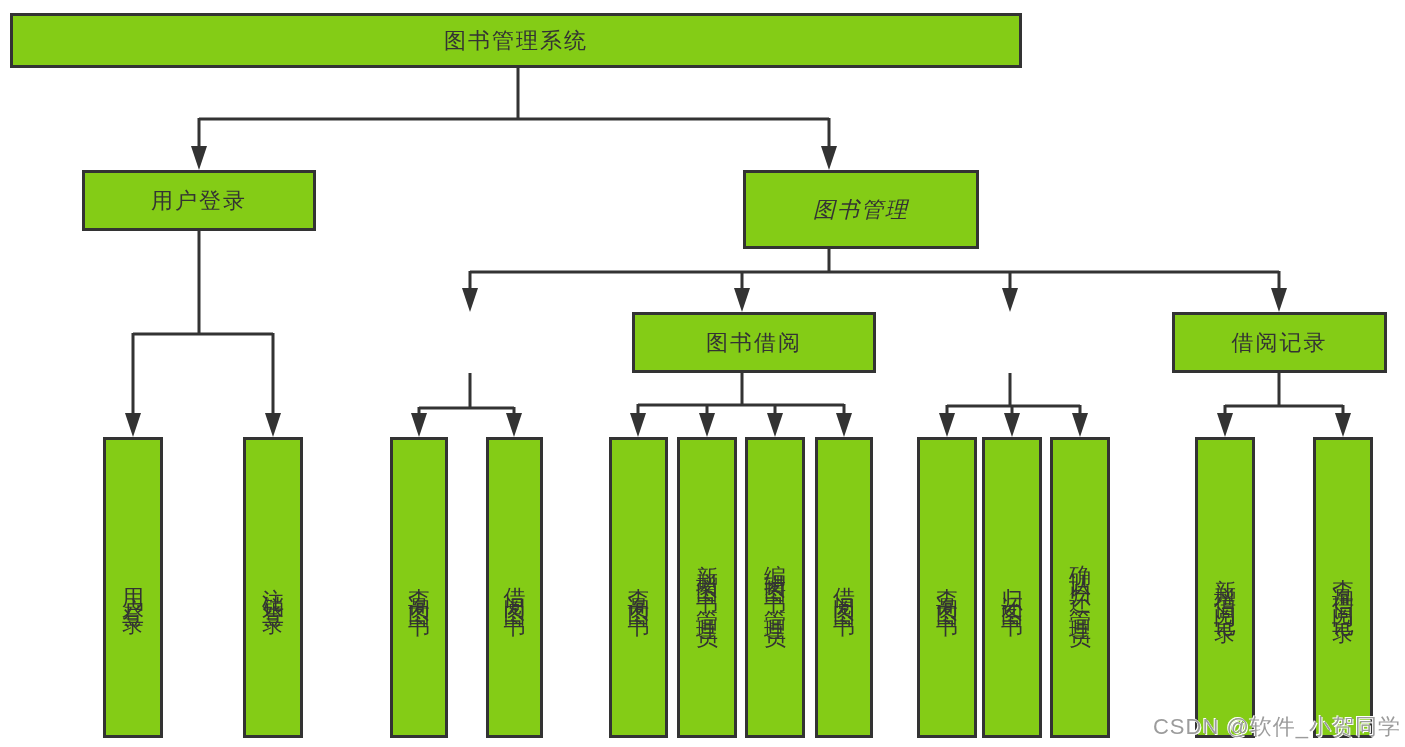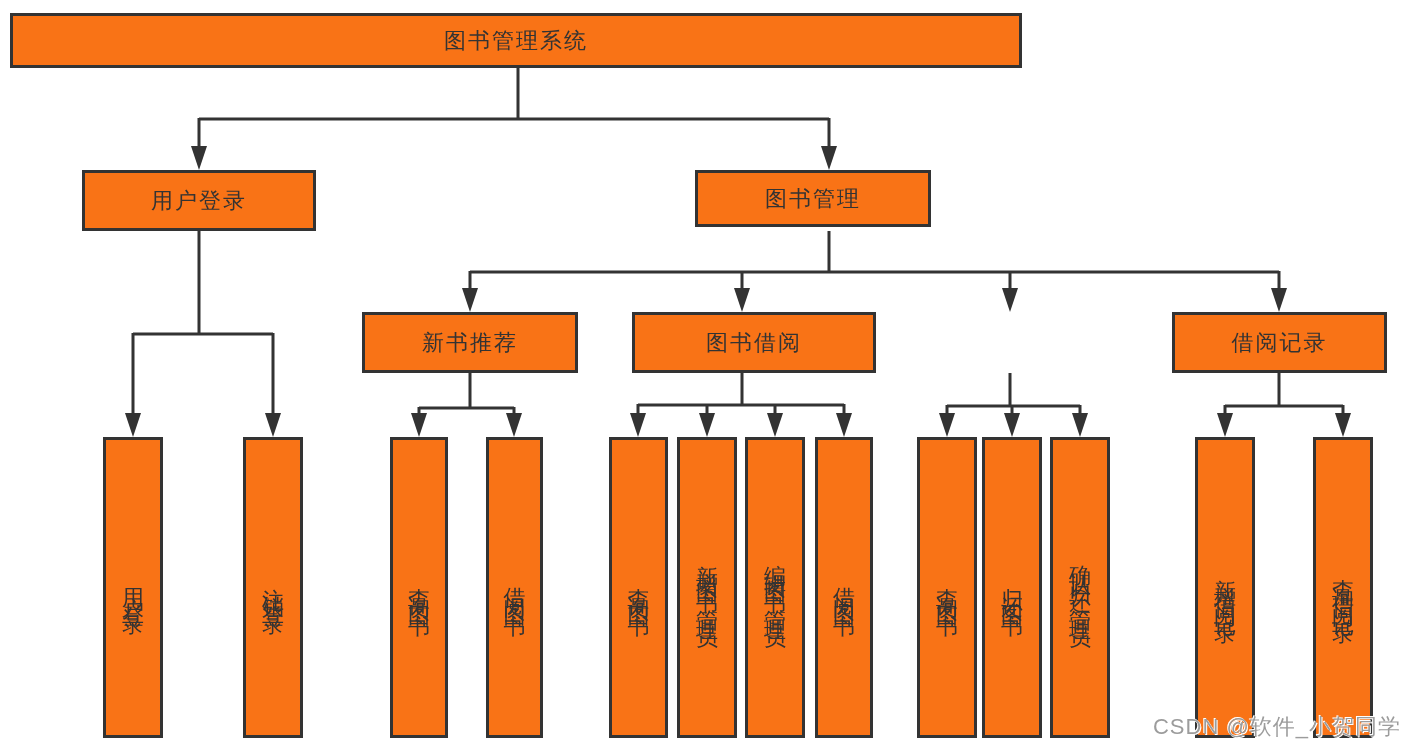--- a/index.html
+++ b/index.html
@@ -22,21 +22,21 @@
     stroke-width: 3;
   }
   #connectors polygon {
     fill: #333333;
     stroke: none;
   }
   .box {
     position: absolute;
     box-sizing: border-box;
     border: 3px solid #333333;
-    background: #f97316;
+    background: #84cc16;
     display: flex;
     align-items: center;
     justify-content: center;
     color: #333333;
     font-size: 22px;
     z-index: 1;
     letter-spacing: 2px;
   }
   .vbox .vtext {
     writing-mode: vertical-lr;
@@ -97,27 +97,24 @@
     <polygon points="1335,413 1351,413 1343,437"></polygon>
   </svg>
 
   <div class="box" style="left:10px; top:13px; width:1012px; height:55px;">
     <span>图书管理系统</span>
   </div>
 
   <div class="box" style="left:82px; top:170px; width:234px; height:61px;">
     <span>用户登录</span>
   </div>
-  <div class="box" style="left:695px; top:170px; width:236px; height:57px;">
+  <div class="box" style="left:743px; top:170px; width:236px; height:79px;font-style:italic;">
     <span>图书管理</span>
   </div>
 
-  <div class="box" style="left:362px; top:312px; width:216px; height:61px;">
-    <span>新书推荐</span>
-  </div>
   <div class="box" style="left:632px; top:312px; width:244px; height:61px;">
     <span>图书借阅</span>
   </div>
   <div class="box" style="left:1172px; top:312px; width:215px; height:61px;">
     <span>借阅记录</span>
   </div>
 
   <div class="box vbox" style="left:103px; top:437px; width:60px; height:301px;">
     <span class="vtext">用户登录</span>
   </div>

